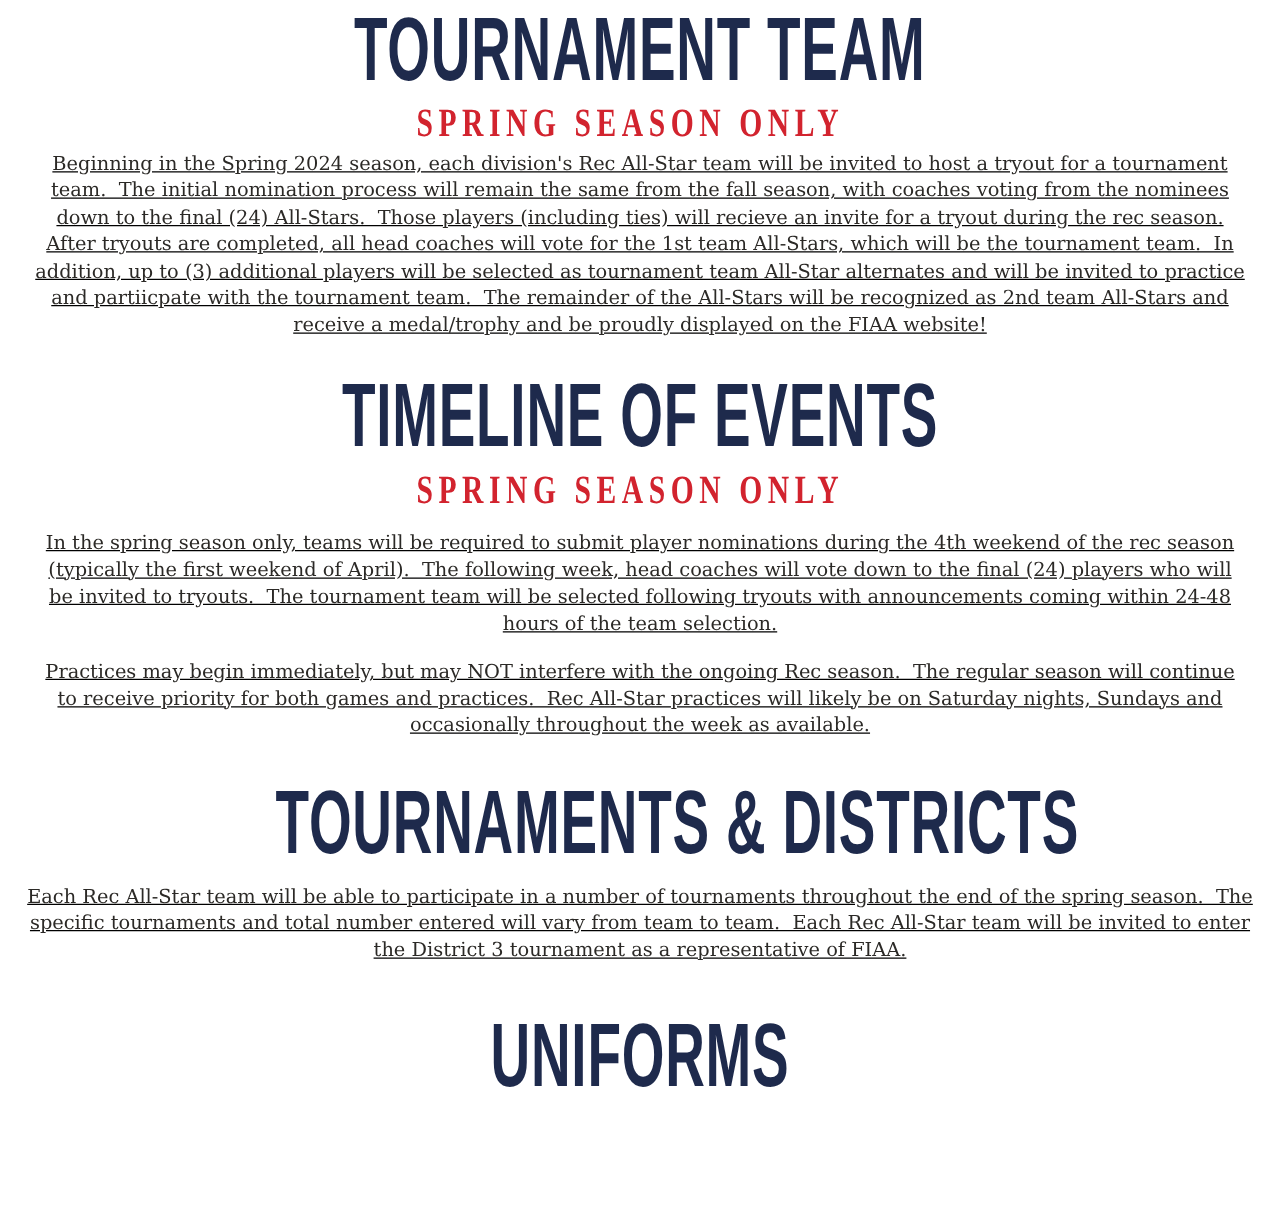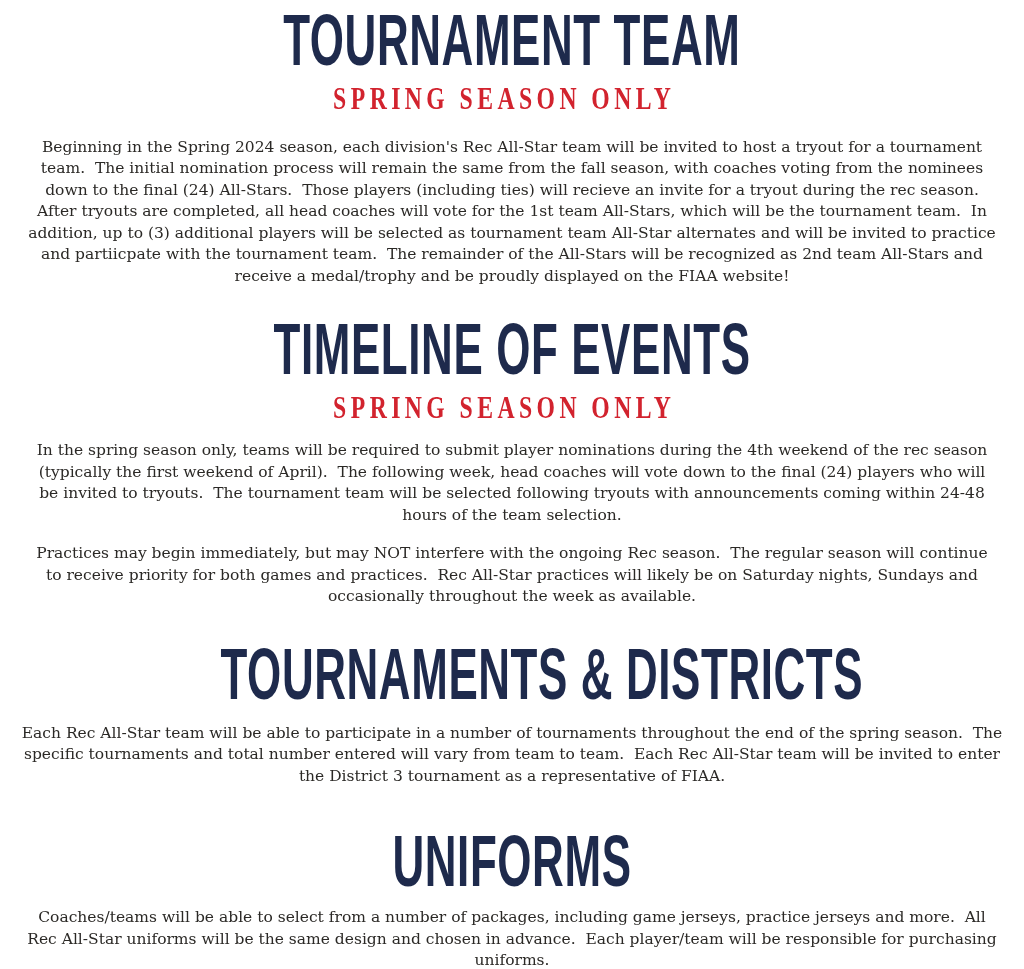--- a/index.html
+++ b/index.html
@@ -14,20 +14,21 @@
     padding: 0;
     background: var(--background);
   }
   .page {
     width: 1024px;
     height: 969px;
     margin: 0 auto;
     padding-top: 4px;
     overflow: hidden;
     background: var(--background);
+    text-decoration: underline;
   }
   section { margin: 0; padding: 0; }
 
   
   .sec-title {
     margin: 0;
     text-align: center;
     line-height: 1;
     height: 72px;
     color: var(--heading-navy);
@@ -67,21 +68,21 @@
     margin: 0;
     text-align: center;
     white-space: pre-wrap;
     font-family: "DejaVu Serif", serif;
     font-size: 15.5px;
     line-height: 21.5px;
     color: var(--body-text);
   }
 
   
-  .p-intro        { margin-top: 20px;  }
+  .p-intro        { margin-top: 4px;  }
   .h-timeline     { margin-top: 26px; }
   .p-timeline-1   { margin-top: 14px; }
   .p-timeline-2   { margin-top: 17px; text-align: center; }
   .h-tournaments  { margin-top: 30px; padding-left: 15px; }
   .p-tournaments  { margin-top: 13px; text-align: center; }
   .h-uniforms     { margin-top: 38px; }
   .p-uniforms     { margin-top: 10px; }
 </style>
 </head>
 <body>
@@ -126,18 +127,15 @@
     </h2>
     <p class="para p-tournaments">Each Rec All-Star team will be able to participate in a number of tournaments throughout the end of the spring season.  The
 specific tournaments and total number entered will vary from team to team.  Each Rec All-Star team will be invited to enter
 the District 3 tournament as a representative of FIAA.</p>
   </section>
 
   <section>
     <h2 class="sec-title h-uniforms">
       <span class="squeeze">UNIFORMS</span>
     </h2>
-    <p class="para p-uniforms">Coaches/teams will be able to select from a number of packages, including game jerseys, practice jerseys and more.  All
-Rec All-Star uniforms will be the same design and chosen in advance.  Each player/team will be responsible for purchasing
-uniforms.</p>
   </section>
 
 </div>
 
 </body></html>

